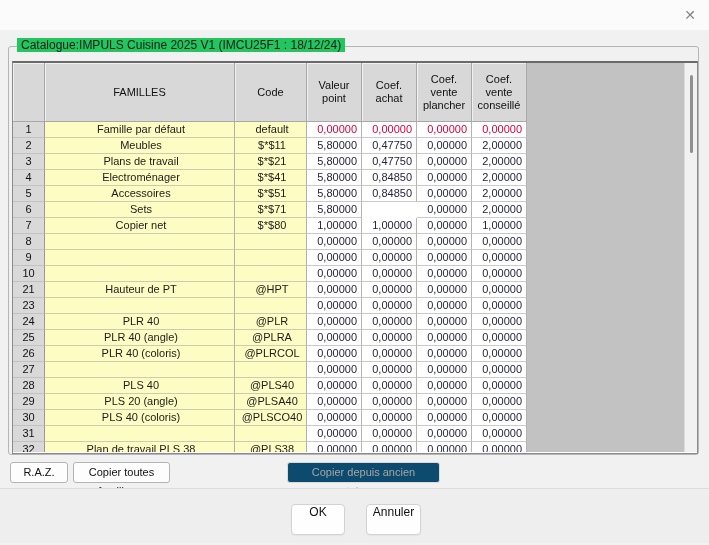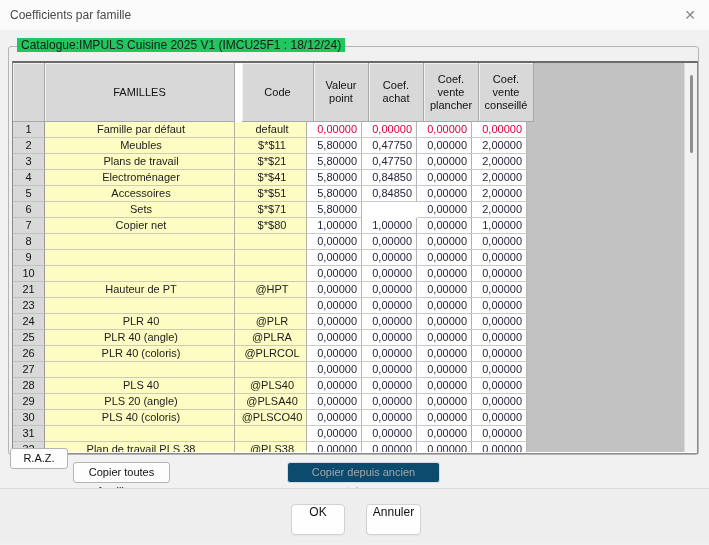--- a/index.html
+++ b/index.html
@@ -54,21 +54,21 @@
   .hdr-cell {
     background:#d8d8d8; font-size:11px; color:#111;
     display:flex; align-items:center; justify-content:center;
     text-align:center; white-space:pre-line; line-height:13px;
     border-right:1px solid #a8a8a8; border-bottom:1px solid #a8a8a8;
     box-shadow:inset 1px 1px 0 #f0f0f0;
     flex:0 0 auto;
   }
   .w-num  { width:32px; }
   .w-fam  { width:190px; }
-  .w-code { width:72px;margin-left:7px; }
+  .w-code { width:72px; }
   .w-val  { width:55px; }
   .row { display:flex; height:16px; }
   .cell {
     flex:0 0 auto; font-size:11px; line-height:15px; height:16px;
     overflow:hidden; white-space:nowrap;
   }
   .cell.num {
     width:32px; background:#d9d9d9; color:#111; text-align:center;
     border-right:1px solid #9a9a9a; border-bottom:1px solid #c2c2c2;
   }
@@ -94,21 +94,21 @@
     position:absolute; left:5px; top:12px; width:3px; height:78px;
     background:#8f8f8f; border-radius:2px;
   }
   
   .btn {
     position:absolute; height:21px; font-size:11px;
     background:#fdfdfd; border:1px solid #b4b4b4; border-radius:3px;
     color:#111; text-align:center; line-height:19px; cursor:default;
     font-family:"Liberation Sans", sans-serif;
   }
-  .btn-raz  { left:10px;  top:448px; width:58px; }
+  .btn-raz  { left:10px;  top:462px; width:58px; }
   .btn-copyfam { left:73px; top:462px; width:97px; }
   .btn-copycat {
     left:287px; top:462px; width:153px;
     background:#0c4a6e; border-color:#dadada; color:#a6a6a6;
   }
   
   .footer {
     position:absolute; left:0; top:488px; width:709px; height:55px;
     background:#eeeeee; border-top:1px solid #dcdcdc;
   }
@@ -119,21 +119,20 @@
     box-shadow:0 1px 1px rgba(0,0,0,0.04);
     font-family:"Liberation Sans", sans-serif;
   }
   .btn-ok { left:291px; width:54px; }
   .btn-cancel { left:366px; width:55px; }
 </style>
 </head>
 <body>
 
 <div class="titlebar">
-  <span class="title">Coefficients par famille</span>
   <div class="close-btn">✕</div>
 </div>
 
 <div class="groupbox">
   <span class="groupbox-label">Catalogue:IMPULS Cuisine 2025 V1 (IMCU25F1 : 18/12/24)</span>
 </div>
 
 <div class="grid-outer">
   <div class="grid-clip">
     <div class="grid-filler"></div>

